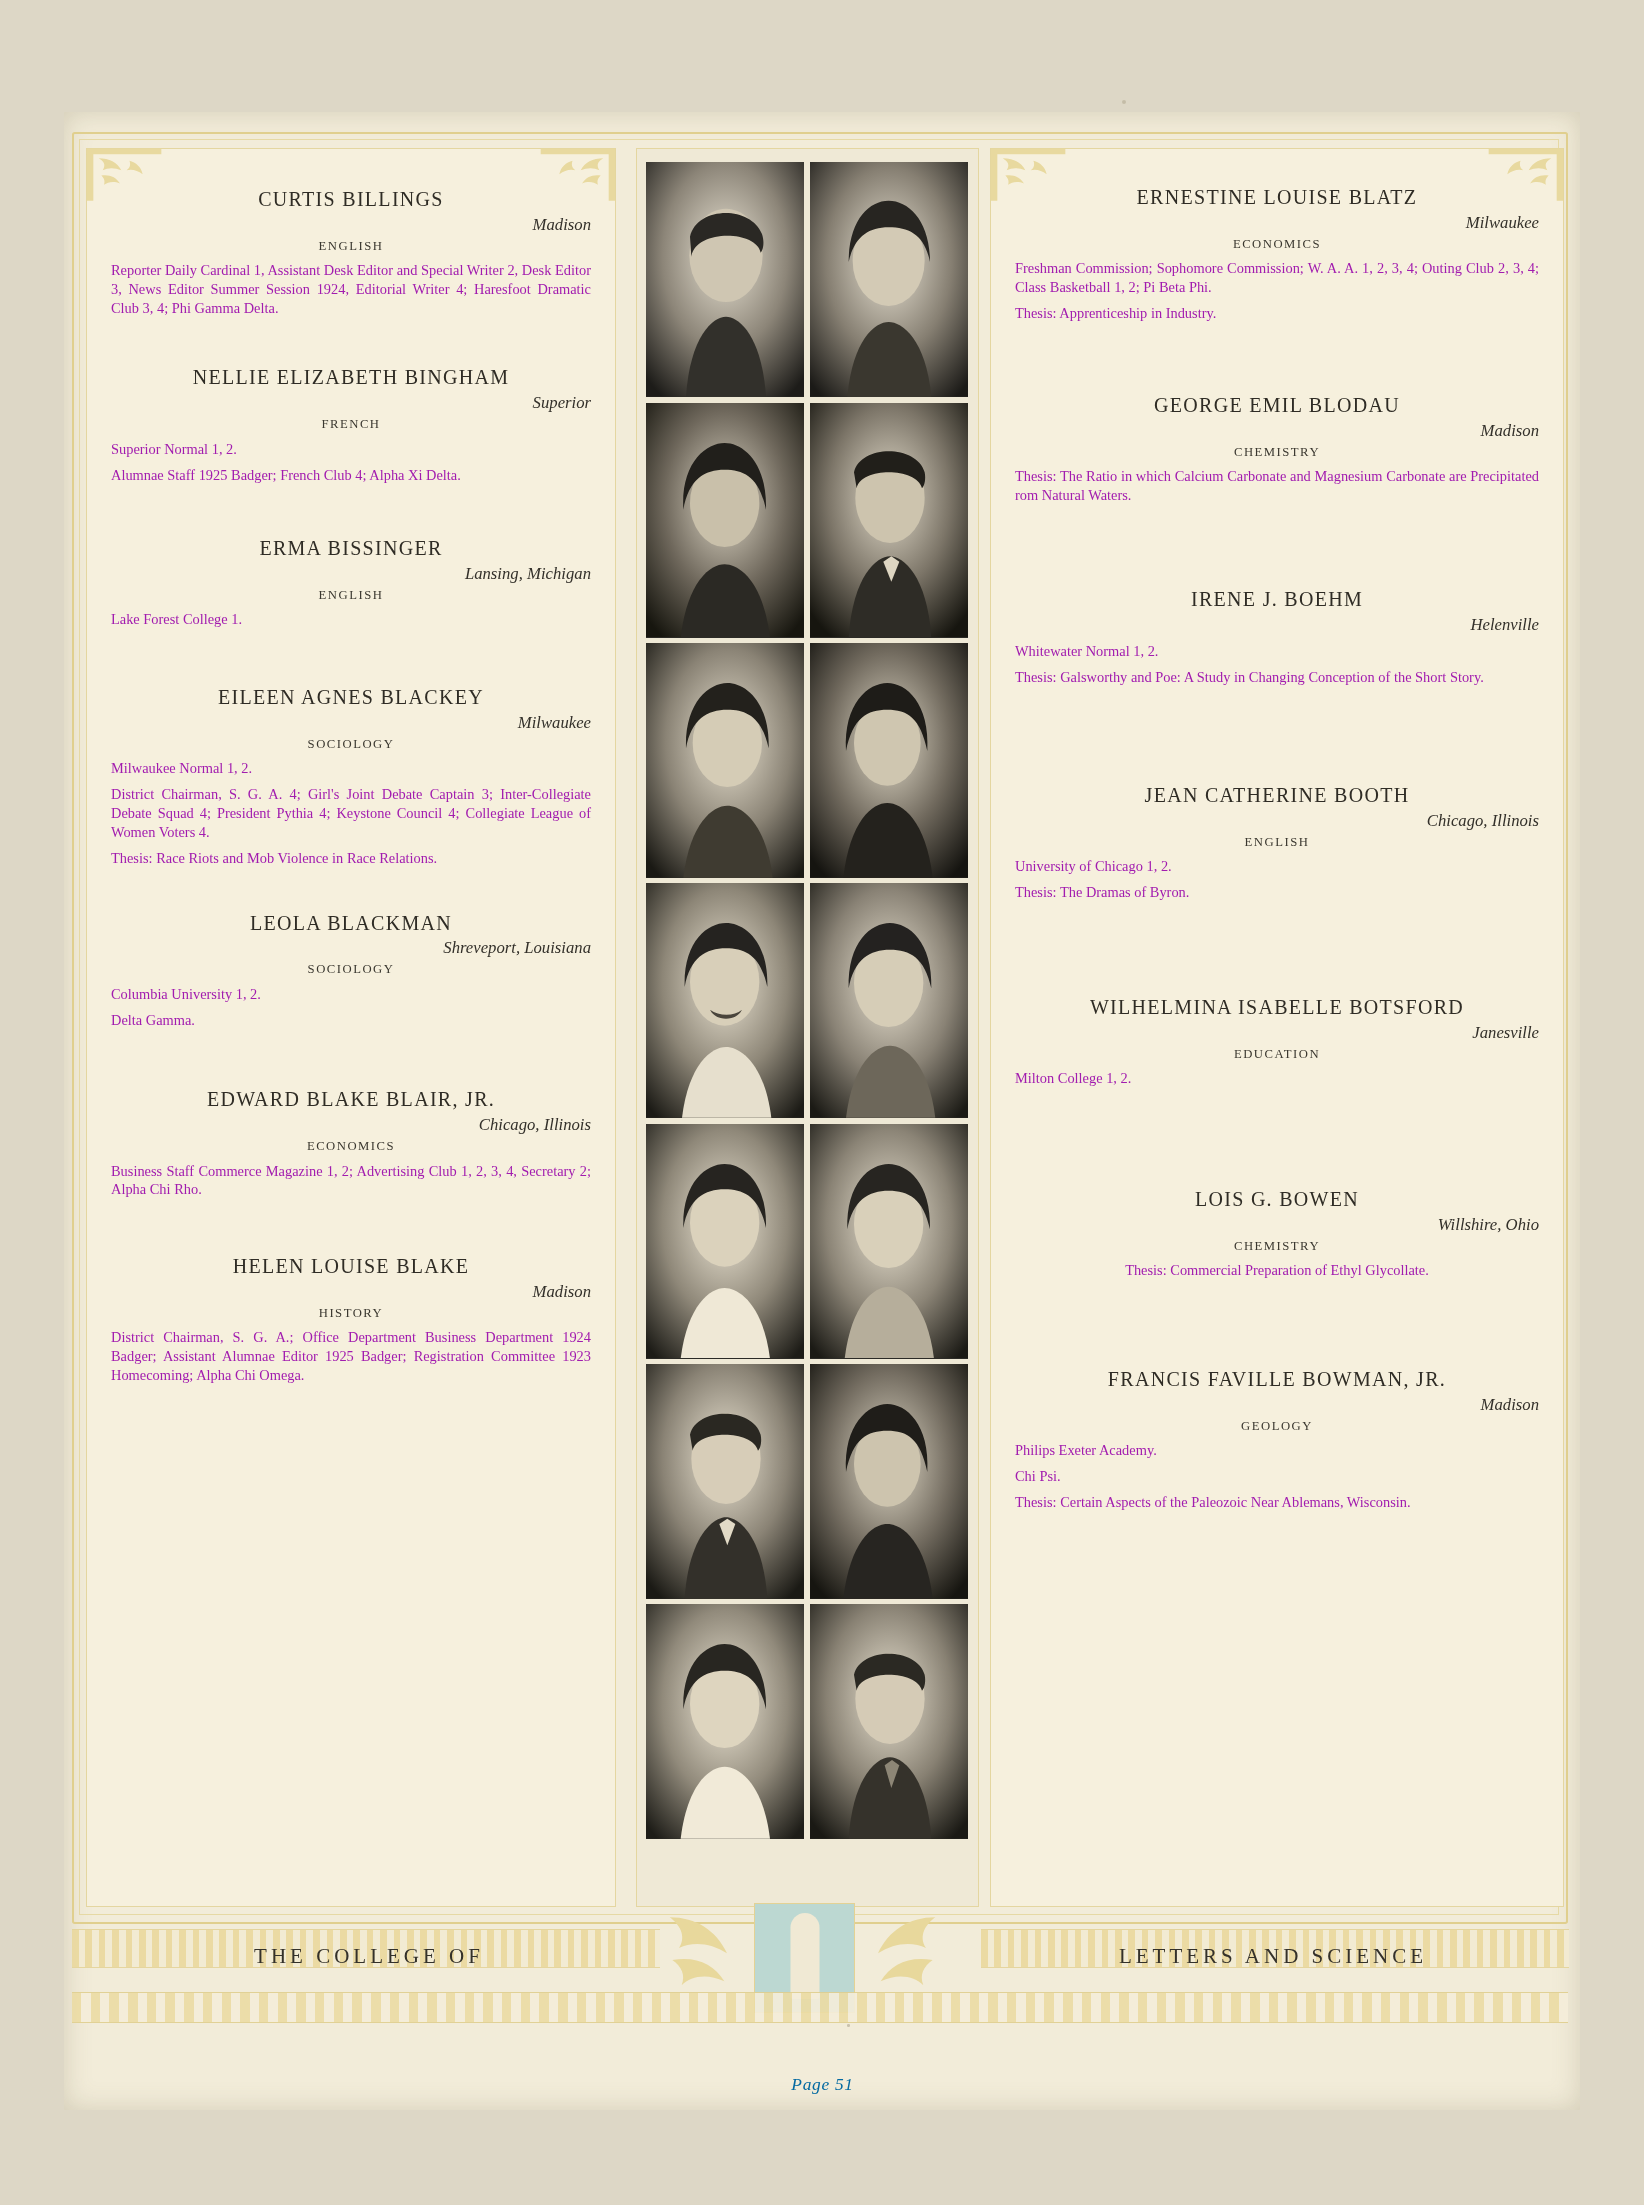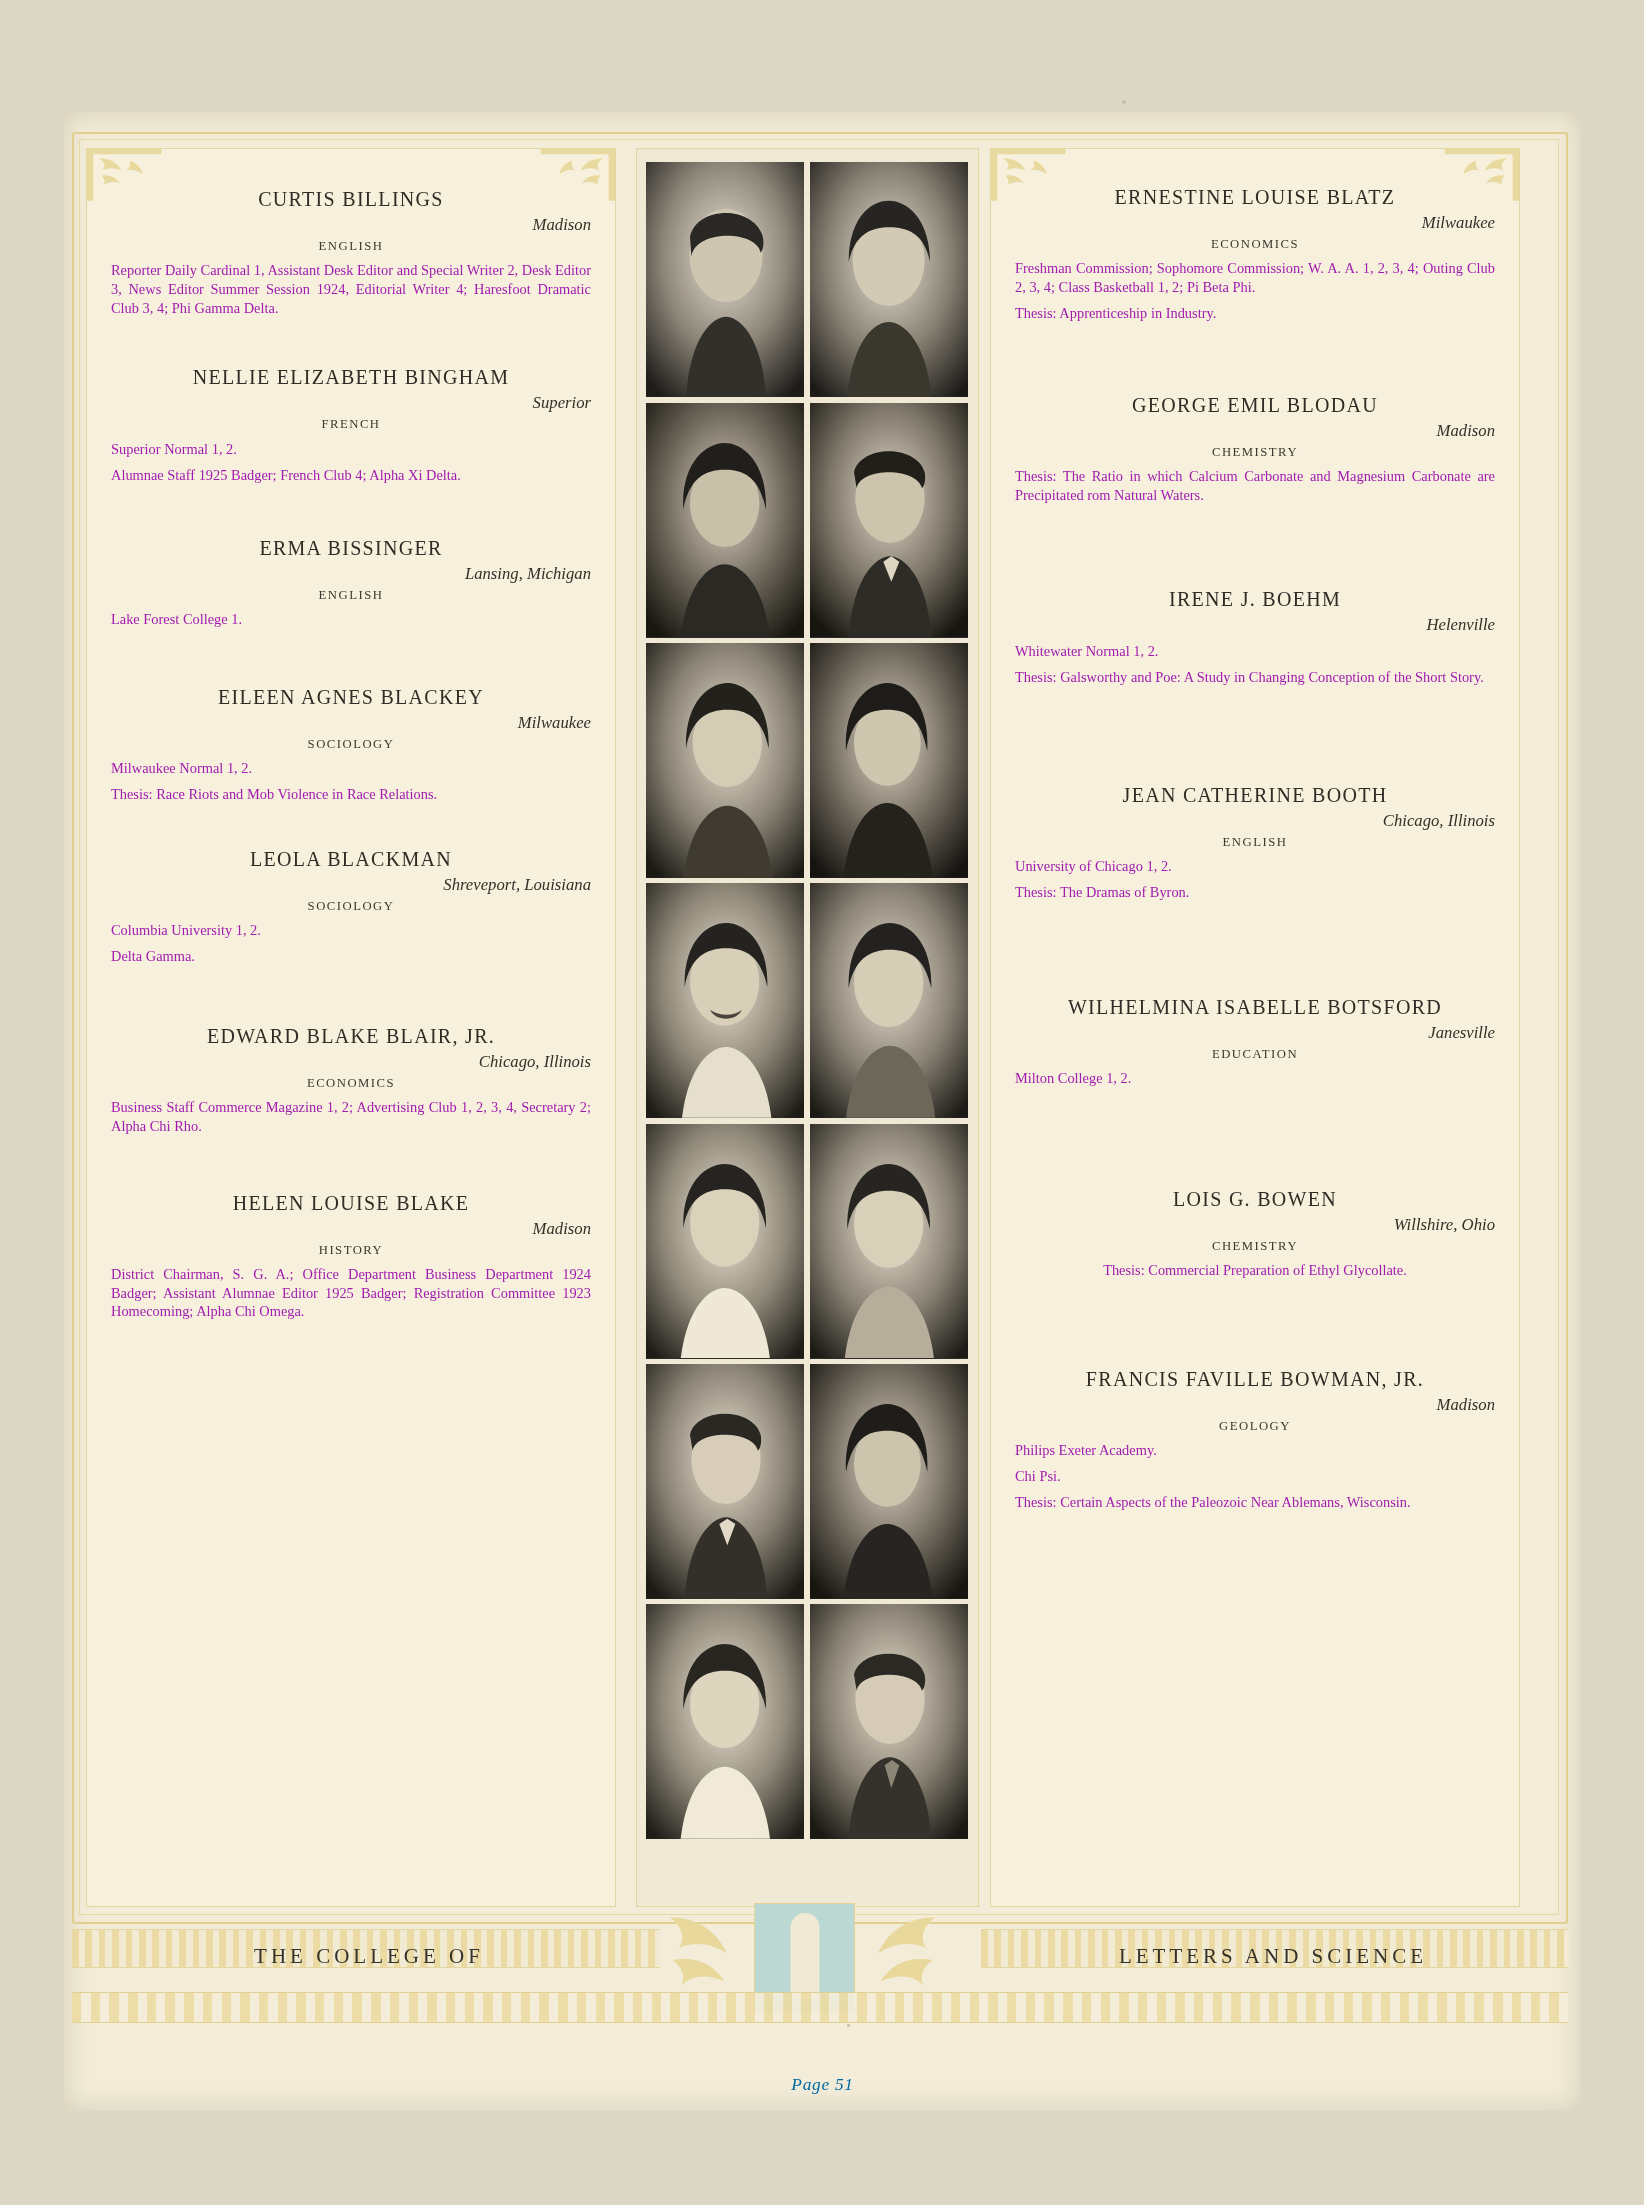--- a/index.html
+++ b/index.html
@@ -47,21 +47,21 @@
   
   .col {
     position: absolute;
     top: 148px;
     width: 528px;
     height: 1757px;
     background: #f6f0dd;
     border: 0.7px solid #e4d6a0;
   }
   .col-left { left: 86px; }
-  .col-right { left: 990px; }
+  .col-right { left: 990px; padding-left: 44px; }
 
   
   .orn {
     position: absolute;
     width: 80px;
     height: 59px;
     pointer-events: none;
     opacity: .95;
   }
 
@@ -270,20 +270,21 @@
         <div class="entry-city">Lansing, Michigan</div>
         <div class="entry-major">ENGLISH</div>
         <div class="entry-body it">Lake Forest College 1.</div>
       </div>
 
       <div class="entry" style="margin-top:57px;">
         <div class="entry-name">EILEEN AGNES BLACKEY</div>
         <div class="entry-city">Milwaukee</div>
         <div class="entry-major">SOCIOLOGY</div>
         <div class="entry-body it">Milwaukee Normal 1, 2.</div>
+        <div class="entry-body">District Chairman, S. G. A. 4; Girl's Joint Debate Captain 3; Inter-Collegiate Debate Squad 4; President Pythia 4; Keystone Council 4; Collegiate League of Women Voters 4.</div>
         <div class="entry-body it">Thesis: Race Riots and Mob Violence in Race Relations.</div>
       </div>
 
       <div class="entry" style="margin-top:44px;">
         <div class="entry-name">LEOLA BLACKMAN</div>
         <div class="entry-city">Shreveport, Louisiana</div>
         <div class="entry-major">SOCIOLOGY</div>
         <div class="entry-body it">Columbia University 1, 2.</div>
         <div class="entry-body">Delta Gamma.</div>
       </div>

